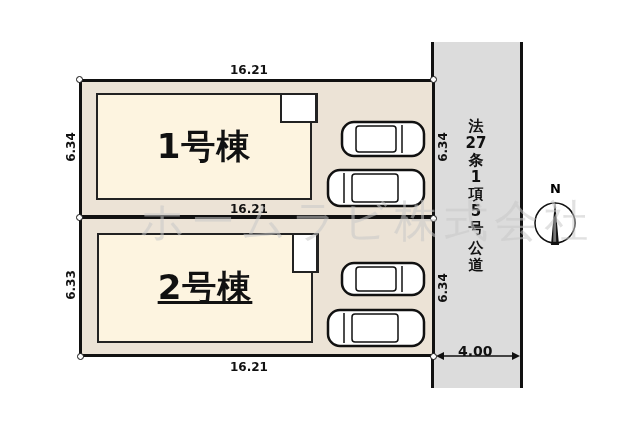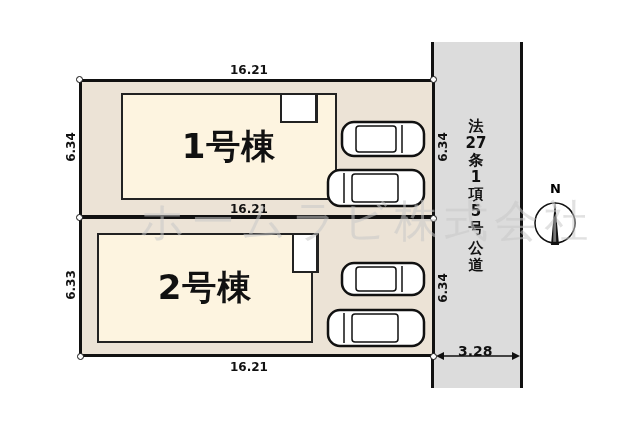--- a/index.html
+++ b/index.html
@@ -27,35 +27,35 @@
   <span class="road-text">27</span>
   <span class="road-text">条</span>
   <span class="road-text">1</span>
   <span class="road-text">項</span>
   <span class="road-text">5</span>
   <span class="road-text">号</span>
   <span class="road-text" style="margin-top:3px;">公</span>
   <span class="road-text">道</span>
 </div>
 
-<div class="abs dim" style="left:458px; top:343px; font-size:14px;">3.28</div>
+<div class="abs dim" style="left:458px; top:343px; font-size:14px;">4.00</div>
 <svg class="abs" style="left:434px; top:350px;" width="88" height="12">
   <line x1="4" y1="6" x2="84" y2="6" stroke="#111" stroke-width="1.5"></line>
   <polygon points="2,6 10,2 10,10" fill="#111"></polygon>
   <polygon points="86,6 78,2 78,10" fill="#111"></polygon>
 </svg>
 
 <div class="abs lot" style="left:79px; top:79px; width:356px; height:139px;"></div>
-<div class="abs bldg bldg-label" style="left:96px; top:93px; width:216px; height:107px;margin-left:25px;">
+<div class="abs bldg bldg-label" style="left:96px; top:93px; width:216px; height:107px;">
   <span>1号棟</span>
 </div>
 <div class="abs box" style="left:280px; top:93px; width:38px; height:30px; border-right-width:3px;"></div>
 
 <div class="abs lot" style="left:79px; top:216px; width:356px; height:141px;"></div>
-<div class="abs bldg bldg-label" style="left:97px; top:233px; width:216px; height:110px;">
+<div class="abs bldg bldg-label" style="left:97px; top:233px; width:216px; height:110px;text-decoration:underline;">
   <span>2号棟</span>
 </div>
 <div class="abs box" style="left:292px; top:233px; width:27px; height:40px; border-right-width:3px;"></div>
 
 <div class="abs node" style="left:76px; top:76px;"></div>
 <div class="abs node" style="left:76px; top:214px;"></div>
 <div class="abs node" style="left:77px; top:353px;"></div>
 <div class="abs node" style="left:430px; top:76px;"></div>
 <div class="abs node" style="left:430px; top:215px;"></div>
 <div class="abs node" style="left:430px; top:353px;"></div>

